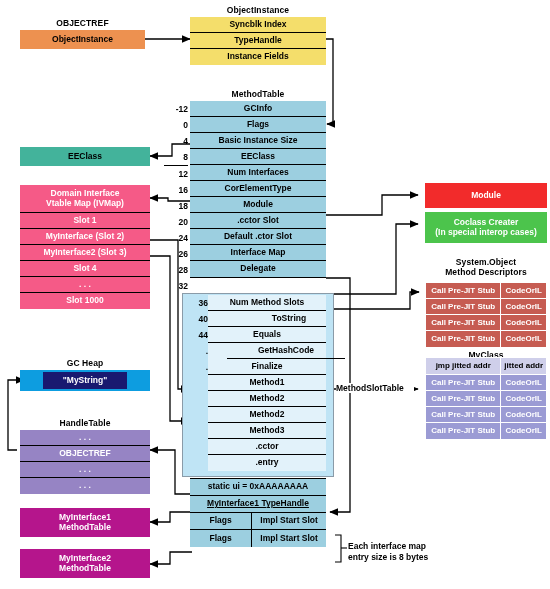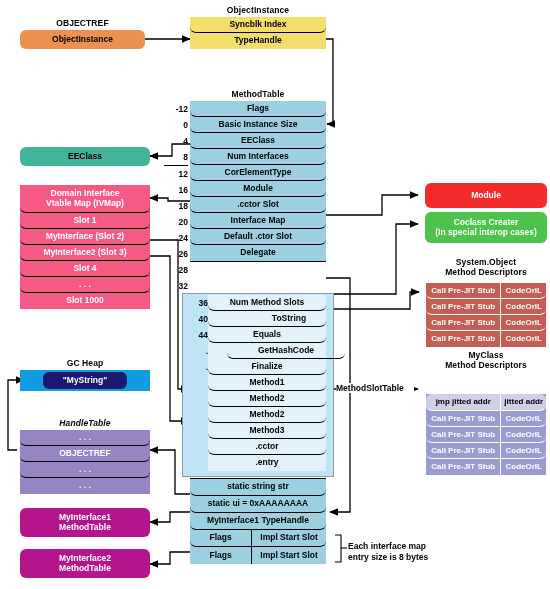--- a/index.html
+++ b/index.html
@@ -4,21 +4,21 @@
 <style>
   html,body{margin:0;padding:0;background:#fff;}
   body{width:550px;height:589px;position:relative;overflow:hidden;
        font-family:"Liberation Sans","DejaVu Sans",sans-serif;
        -webkit-font-smoothing:none;}
   .abs{position:absolute;box-sizing:border-box;}
   .cap{font-size:8.5px;font-weight:bold;color:#000;text-align:center;
        letter-spacing:.1px;line-height:10px;}
   .row{font-size:8.5px;font-weight:bold;text-align:left;color:#000;
        display:flex;align-items:center;justify-content:center;
-       line-height:9.5px;box-sizing:border-box;border-radius:6px;}
+       line-height:9.5px;box-sizing:border-box;}
   .wht{color:#fff;}
   .off{font-size:8.5px;font-weight:bold;color:#000;text-align:right;
        display:flex;align-items:center;justify-content:flex-end;}
 
   
   .stk{position:absolute;box-sizing:border-box;}
   .stk > .row{border-bottom:1.5px solid #000;width:100%;}
   .stk > .row:last-child{border-bottom:none;}
 
   svg.wires{position:absolute;left:0;top:0;width:550px;height:589px;
@@ -75,49 +75,51 @@
   </g>
 </svg>
 
 <div class="abs cap" style="left:20px;top:18px;width:125px;">OBJECTREF</div>
 <div class="abs row" style="left:20px;top:30px;width:125px;height:19px;background:#ED9150;">ObjectInstance</div>
 
 <div class="abs cap" style="left:190px;top:5px;width:136px;">ObjectInstance</div>
 <div class="stk" style="left:190px;top:17px;width:136px;background:#F4DE6B;">
   <div class="row" style="height:16px;">Syncblk Index</div>
   <div class="row" style="height:16px;">TypeHandle</div>
+  <div class="row" style="height:16px;">Instance Fields</div>
 </div>
 
 <div class="abs cap" style="left:190px;top:89px;width:136px;">MethodTable</div>
 
 <div class="abs" style="left:164px;top:101px;width:24px;">
   <div class="off" style="height:16px;">-12</div>
   <div class="off" style="height:16px;">0</div>
   <div class="off" style="height:16px;">4</div>
   <div class="off" style="height:16px;border-bottom:1.3px solid #000;">8</div>
   <div class="off" style="height:16px;">12</div>
   <div class="off" style="height:16px;">16</div>
   <div class="off" style="height:16px;">18</div>
   <div class="off" style="height:16px;">20</div>
   <div class="off" style="height:16px;">24</div>
   <div class="off" style="height:16px;">26</div>
   <div class="off" style="height:16px;">28</div>
   <div class="off" style="height:16px;">32</div>
 </div>
 
 <div class="stk" style="left:190px;top:101px;width:136px;background:#9CCFE0;border-bottom:1.5px solid #000;">
+  <div class="row" style="height:16px;">GCInfo</div>
   <div class="row" style="height:16px;">Flags</div>
   <div class="row" style="height:16px;">Basic Instance Size</div>
   <div class="row" style="height:16px;">EEClass</div>
   <div class="row" style="height:16px;">Num Interfaces</div>
   <div class="row" style="height:16px;">CorElementType</div>
   <div class="row" style="height:16px;">Module</div>
   <div class="row" style="height:16px;">.cctor Slot</div>
+  <div class="row" style="height:16px;">Default .ctor Slot</div>
   <div class="row" style="height:16px;">Interface Map</div>
-  <div class="row" style="height:16px;">Default .ctor Slot</div>
   <div class="row" style="height:16px;border-bottom:none;">Delegate</div>
 </div>
 
 <div class="abs" style="left:182px;top:293px;width:152px;height:184px;background:#BFE4F5;border:1.5px solid #8A9BA8;"></div>
 
 <div class="abs" style="left:186px;top:295px;width:22px;">
   <div class="off" style="height:16px;">36</div>
   <div class="off" style="height:16px;">40</div>
   <div class="off" style="height:16px;">44</div>
   <div class="off" style="height:16px;">.</div>
@@ -132,23 +134,22 @@
   <div class="row" style="height:16px;">Finalize</div>
   <div class="row" style="height:16px;">Method1</div>
   <div class="row" style="height:16px;">Method2</div>
   <div class="row" style="height:16px;">Method2</div>
   <div class="row" style="height:16px;">Method3</div>
   <div class="row" style="height:16px;">.cctor</div>
   <div class="row" style="height:16px;">.entry</div>
 </div>
 
 <div class="stk" style="left:190px;top:478px;width:136px;background:#9CCFE0;border-top:1.5px solid #000;">
-  <div class="row" style="height:17px;">static string str</div>
   <div class="row" style="height:17px;">static ui = 0xAAAAAAAA</div>
-  <div class="row" style="height:17px;">MyInterface1 TypeHandle</div>
+  <div class="row" style="height:17px;text-decoration:underline;">MyInterface1 TypeHandle</div>
   <div class="row" style="height:17px;padding:0;">
     <span style="flex:0 0 45%;border-right:1.5px solid #000;display:flex;align-items:center;justify-content:center;height:100%;">Flags</span>
     <span style="flex:1;display:flex;align-items:center;justify-content:center;height:100%;">Impl Start Slot</span>
   </div>
   <div class="row" style="height:17px;padding:0;">
     <span style="flex:0 0 45%;border-right:1.5px solid #000;display:flex;align-items:center;justify-content:center;height:100%;">Flags</span>
     <span style="flex:1;display:flex;align-items:center;justify-content:center;height:100%;">Impl Start Slot</span>
   </div>
 </div>
 
@@ -164,21 +165,21 @@
   <div class="row wht" style="height:16px;">MyInterface2 (Slot 3)</div>
   <div class="row wht" style="height:16px;">Slot 4</div>
   <div class="row wht" style="height:16px;">. . .</div>
   <div class="row wht" style="height:16px;">Slot 1000</div>
 </div>
 
 <div class="abs cap" style="left:20px;top:358px;width:130px;">GC Heap</div>
 <div class="abs" style="left:20px;top:370px;width:130px;height:21px;background:#0D9DE0;"></div>
 <div class="abs row wht" style="left:43px;top:372px;width:84px;height:17px;background:#191970;">"MyString"</div>
 
-<div class="abs cap" style="left:20px;top:418px;width:130px;font-style:italic;">HandleTable</div>
+<div class="abs cap" style="left:20px;top:418px;width:130px;">HandleTable</div>
 <div class="stk" style="left:20px;top:430px;width:130px;background:#9684C4;">
   <div class="row wht" style="height:16px;">. . .</div>
   <div class="row wht" style="height:16px;">OBJECTREF</div>
   <div class="row wht" style="height:16px;">. . .</div>
   <div class="row wht" style="height:16px;">. . .</div>
 </div>
 
 <div class="abs row wht" style="left:20px;top:508px;width:130px;height:29px;background:#B5158C;flex-direction:column;">
   <span>MyInterface1</span>
   <span>MethodTable</span>
@@ -215,21 +216,21 @@
   <div class="row wht" style="height:16px;">
     <span style="flex:0 0 62%;border-right:1px solid #fff;display:flex;align-items:center;justify-content:center;height:100%;font-size:8px;">Call Pre-JIT Stub</span>
     <span style="flex:1;display:flex;align-items:center;justify-content:center;height:100%;font-size:8px;">CodeOrIL</span>
   </div>
 </div>
 
 <div class="abs cap" style="left:425px;top:350px;width:122px;">
   <div>MyClass</div>
   <div>Method Descriptors</div>
 </div>
-<div class="abs" style="left:425px;top:393px;width:122px;background:#9B9BD4;border:1px solid #fff;">
+<div class="abs" style="left:425px;top:357px;width:122px;background:#9B9BD4;border:1px solid #fff;">
   <div class="row" style="height:17px;border-bottom:1px solid #fff;background:#CFCFEA;color:#000;">
     <span style="flex:0 0 62%;border-right:1px solid #fff;display:flex;align-items:center;justify-content:center;height:100%;font-size:8px;">jmp jitted addr</span>
     <span style="flex:1;display:flex;align-items:center;justify-content:center;height:100%;font-size:8px;">jitted addr</span>
   </div>
   <div class="row wht" style="height:16px;border-bottom:1px solid #fff;">
     <span style="flex:0 0 62%;border-right:1px solid #fff;display:flex;align-items:center;justify-content:center;height:100%;font-size:8px;">Call Pre-JIT Stub</span>
     <span style="flex:1;display:flex;align-items:center;justify-content:center;height:100%;font-size:8px;">CodeOrIL</span>
   </div>
   <div class="row wht" style="height:16px;border-bottom:1px solid #fff;">
     <span style="flex:0 0 62%;border-right:1px solid #fff;display:flex;align-items:center;justify-content:center;height:100%;font-size:8px;">Call Pre-JIT Stub</span>

